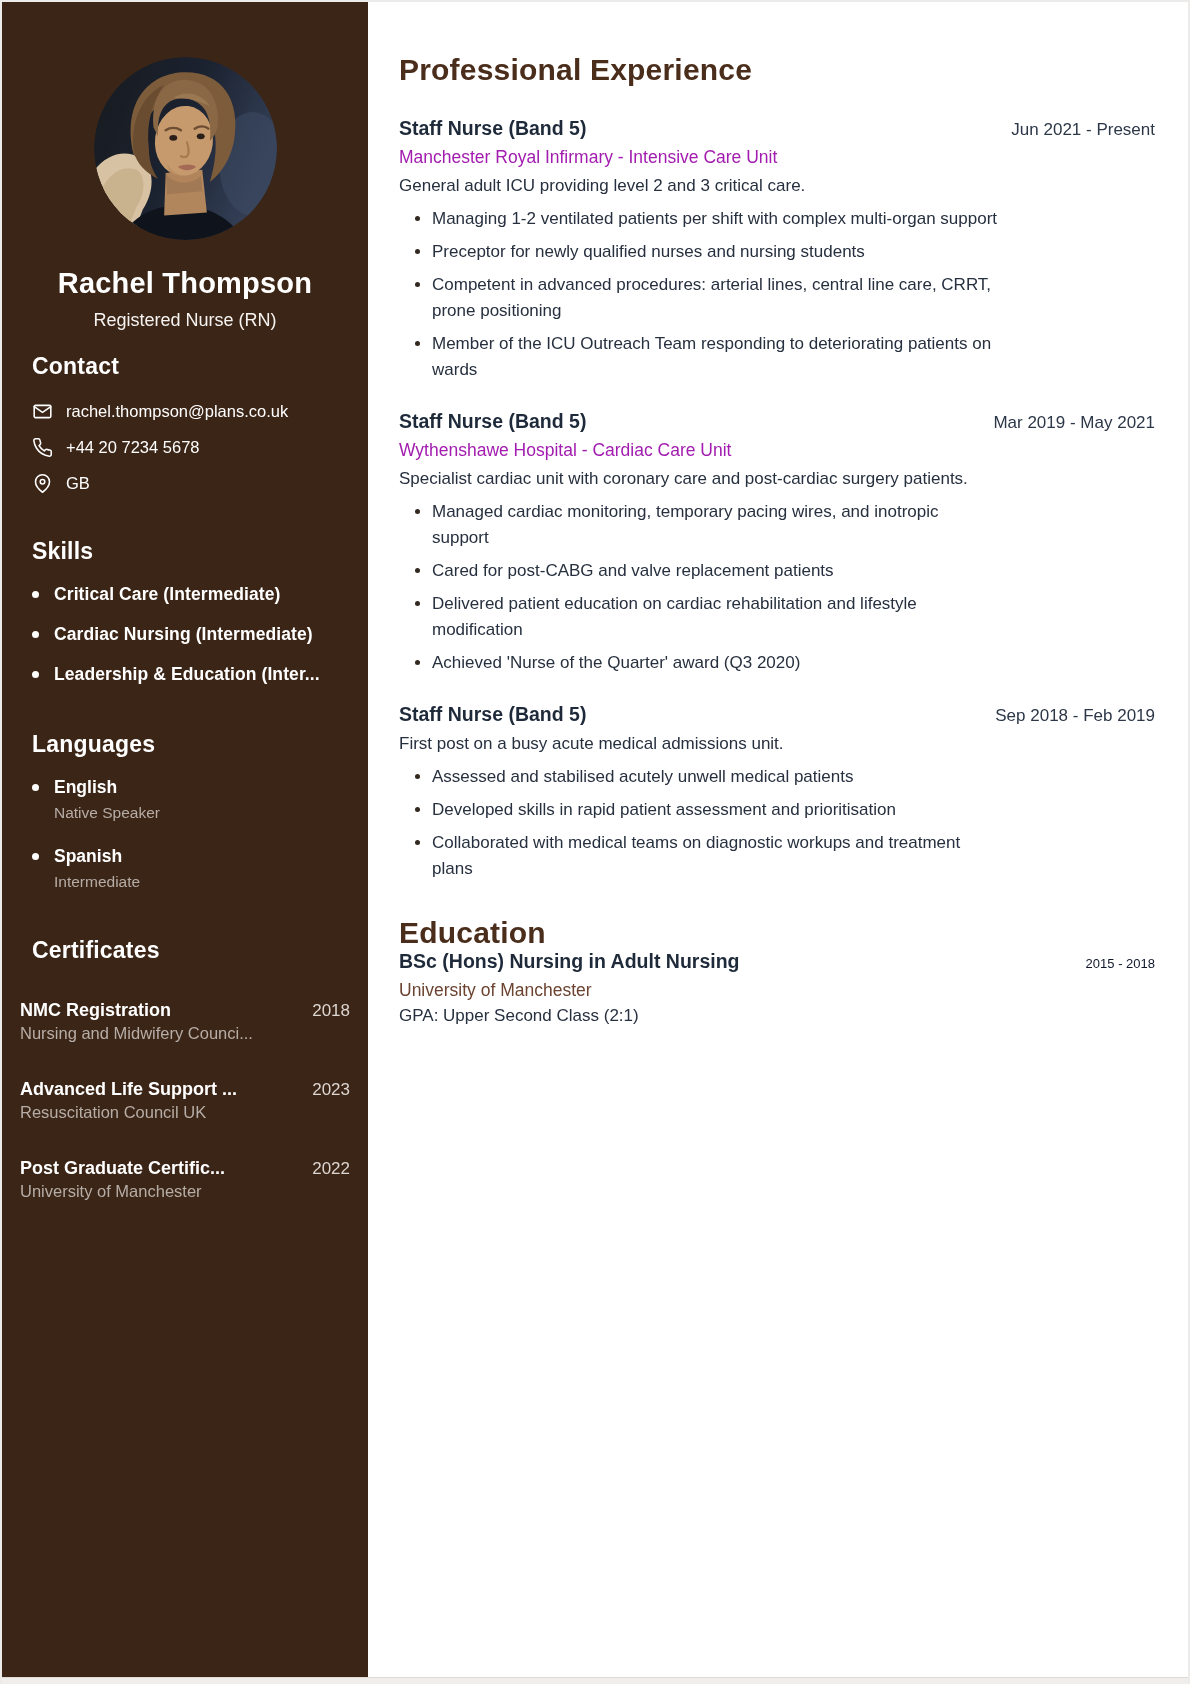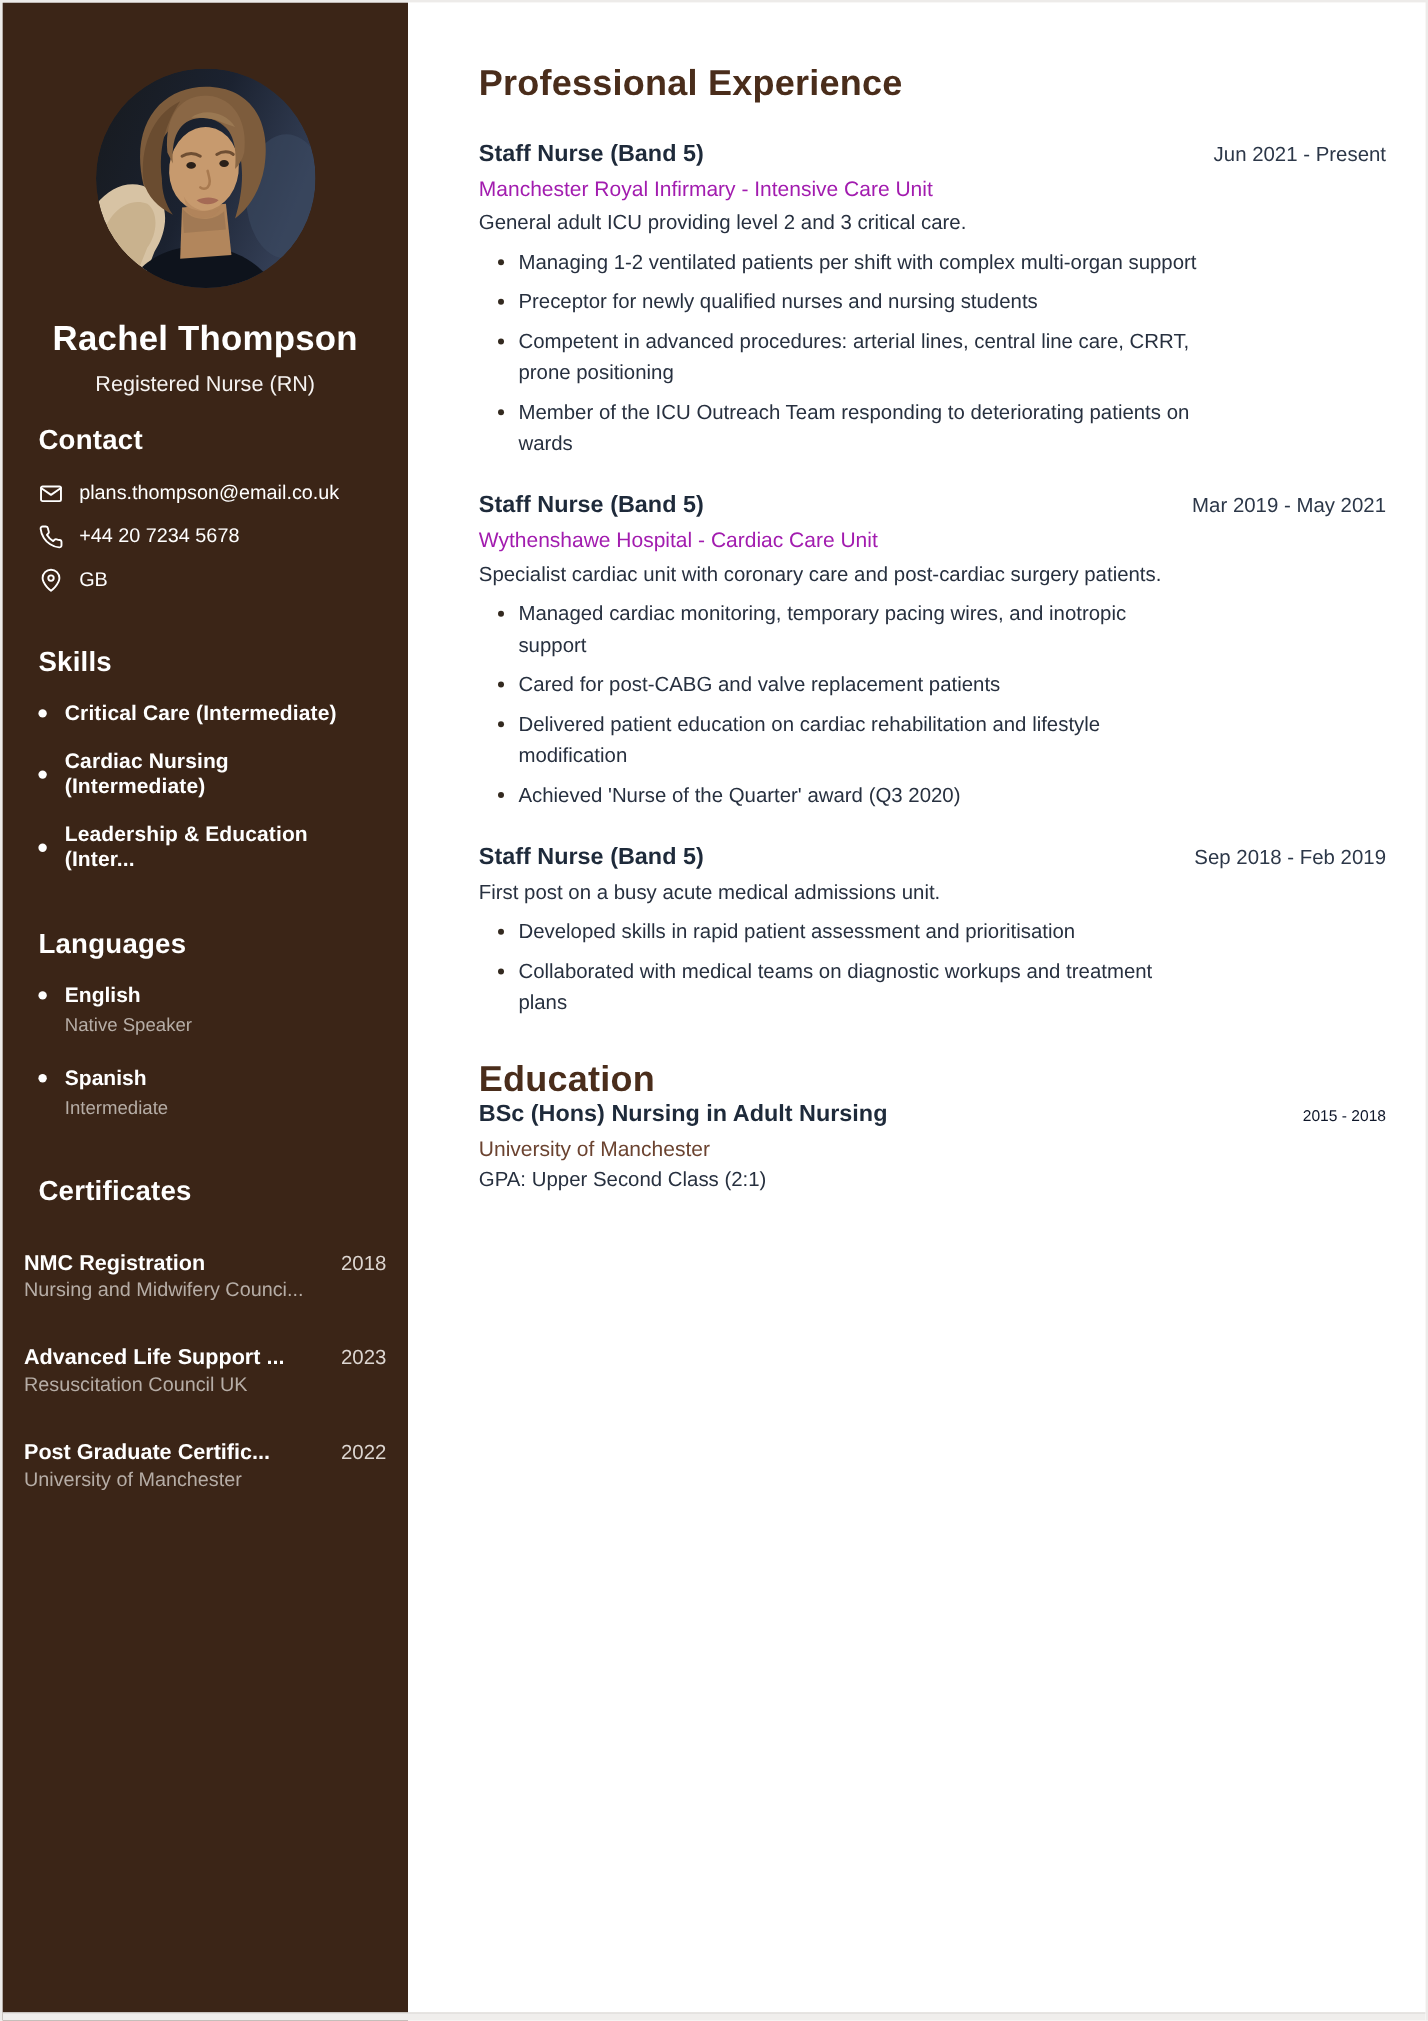--- a/index.html
+++ b/index.html
@@ -14,21 +14,21 @@
     border-bottom:0;
     overflow:hidden;
   }
   .page::after{
     content:""; position:absolute; left:0; right:0; bottom:0; height:6px;
     background:#f0eeec; border-top:1px solid #dddbd8;
   }
 
   
   .sidebar{
-    position:absolute; left:0; top:0; bottom:0; width:338px;
+    position:absolute; left:0; top:0; bottom:0; width:366px;
     background:#3b2517; color:#ffffff;
     padding:0 30px;
   }
   .avatar{
     width:183px; height:183px; border-radius:50%;
     margin:55px auto 0; overflow:hidden; display:block;
   }
   .avatar svg{ display:block; width:100%; height:100%; }
   .name{
     margin-top:27px; text-align:center;
@@ -166,21 +166,21 @@
     <section class="contact-section">
       <h2 class="side-heading">Contact</h2>
       <div class="contact-rows">
         <div class="contact-row">
           <span class="cicon">
             <svg viewBox="0 0 24 24" fill="none" stroke="#ffffff" stroke-width="1.8" stroke-linecap="round" stroke-linejoin="round">
               <rect x="2.5" y="5" width="19" height="14" rx="1.5"></rect>
                 <path d="M2.5 6.5 L12 13 L21.5 6.5"></path>
             </svg>
           </span>
-          <span>plans.thompson@email.co.uk</span>
+          <span>rachel.thompson@plans.co.uk</span>
         </div>
         <div class="contact-row">
           <span class="cicon">
             <svg viewBox="0 0 24 24" fill="none" stroke="#ffffff" stroke-width="1.8" stroke-linecap="round" stroke-linejoin="round">
               <path d="M22 16.92v3a2 2 0 0 1-2.18 2 19.79 19.79 0 0 1-8.63-3.07 19.5 19.5 0 0 1-6-6A19.79 19.79 0 0 1 2.12 4.18 2 2 0 0 1 4.11 2h3a2 2 0 0 1 2 1.72c.13.96.36 1.9.7 2.81a2 2 0 0 1-.45 2.11L8.09 9.91a16 16 0 0 0 6 6l1.27-1.27a2 2 0 0 1 2.11-.45c.91.34 1.85.57 2.81.7A2 2 0 0 1 22 16.92z"></path>
             </svg>
           </span>
           <span>+44 20 7234 5678</span>
         </div>
         <div class="contact-row">
@@ -290,20 +290,21 @@
         </ul>
       </div>
 
       <div class="job">
         <div class="job-head">
           <span class="job-title">Staff Nurse (Band 5)</span>
           <span class="job-dates">Sep 2018 - Feb 2019</span>
         </div>
         <div class="job-summary">First post on a busy acute medical admissions unit.</div>
         <ul class="bullets">
+          <li>Assessed and stabilised acutely unwell medical patients</li>
           <li>Developed skills in rapid patient assessment and prioritisation</li>
           <li>Collaborated with medical teams on diagnostic workups and treatment plans</li>
         </ul>
       </div>
     </div>
 
     <section class="edu-section">
       <h1 class="main-heading">Education</h1>
       <div class="edu-item">
         <div class="edu-head">

